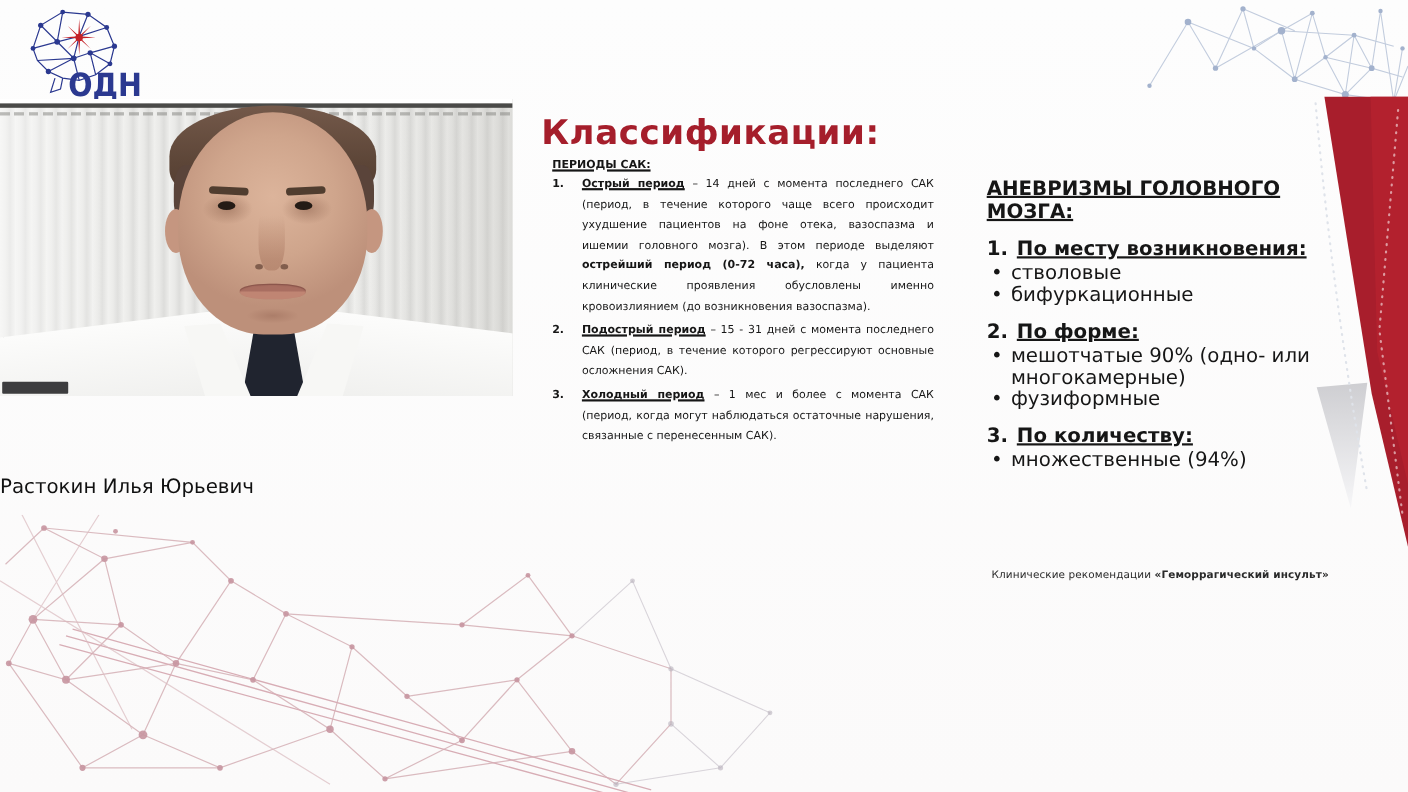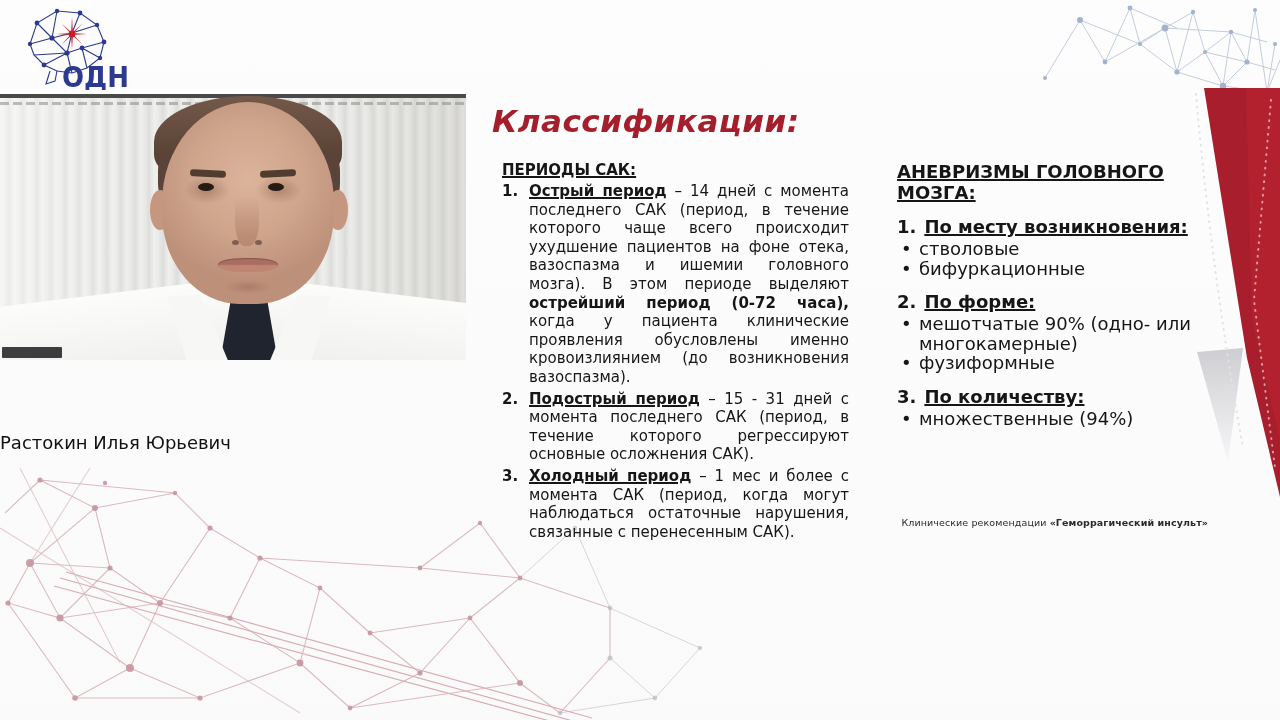--- a/index.html
+++ b/index.html
@@ -63,23 +63,23 @@
   .lapel-r { position:absolute; left:268px; top:204px; width:60px; height:80px; background:#f7f7f5;
              clip-path:polygon(45% 0, 100% 0, 70% 100%, 0 100%); transform:rotate(4deg); }
   .nametag { position:absolute; left:2px; bottom:2px; width:60px; height:11px;
              background:rgba(28,28,30,.85); border-radius:1px; }
 
   .speaker-name { position:absolute; left:0; top:432px; width:466px; text-align:left;
                   font-size:18px; color:#111; }
 
   
   .slide-title { position:absolute; left:492px; top:103px; font-size:31px; font-weight:bold;
-                 color:#a51e2b; letter-spacing:.5px;font-style:italic; }
+                 color:#a51e2b; letter-spacing:.5px; }
   .col { position:absolute; color:#161616; }
-  .col-left { left:502px; top:161px; width:347px; font-size:15px; }
+  .col-left { left:502px; top:145px; width:347px; font-size:10px; }
   .col-left .col-header { font-weight:bold; text-decoration:underline; text-decoration-thickness:2px; margin-bottom:3px; }
   .period-list { list-style:none; }
   .period-list li { position:relative; padding-left:27px; text-align:justify;
                     line-height:18.6px; margin-top:3px; }
   .period-list .num { position:absolute; left:0; top:0; font-weight:bold; }
   .term { font-weight:bold; text-decoration:underline; text-decoration-thickness:2px; }
   .bold-inline { font-weight:bold; }
 
   .col-right { left:897px; top:161px; width:312px; font-size:18px; }
   .col-right .col-header { font-weight:bold; text-decoration:underline; text-decoration-thickness:2px; margin-bottom:2px; }

